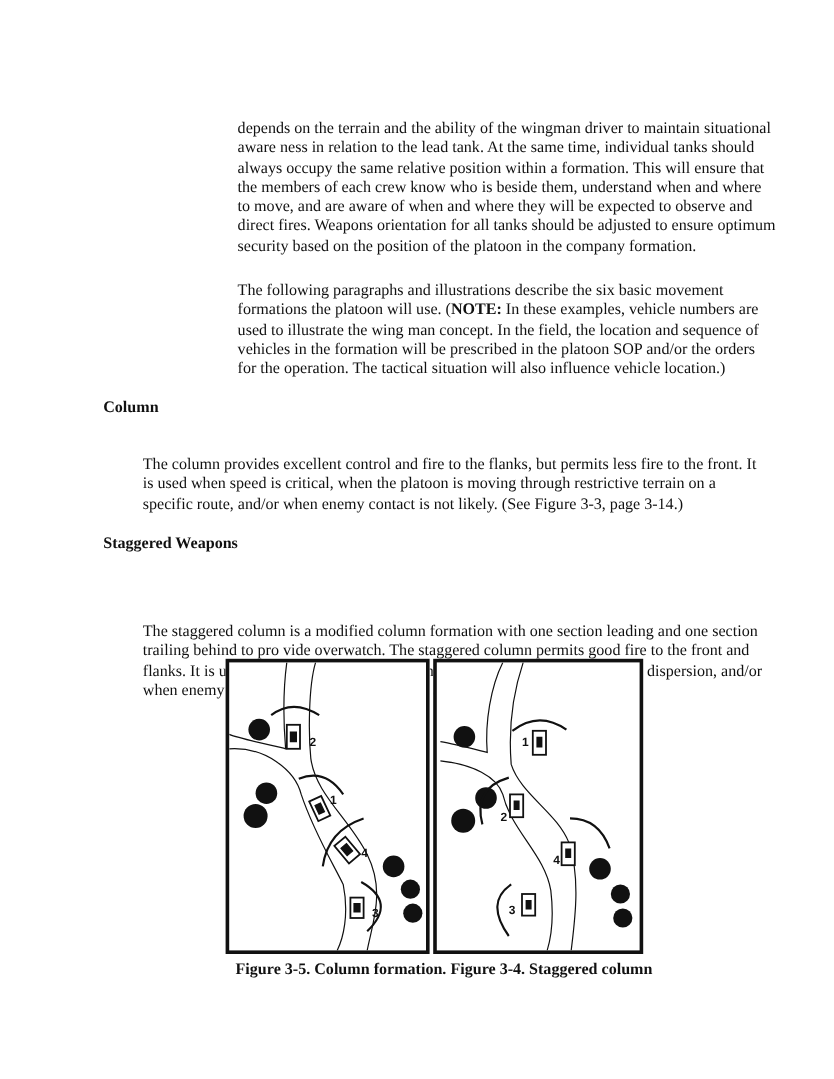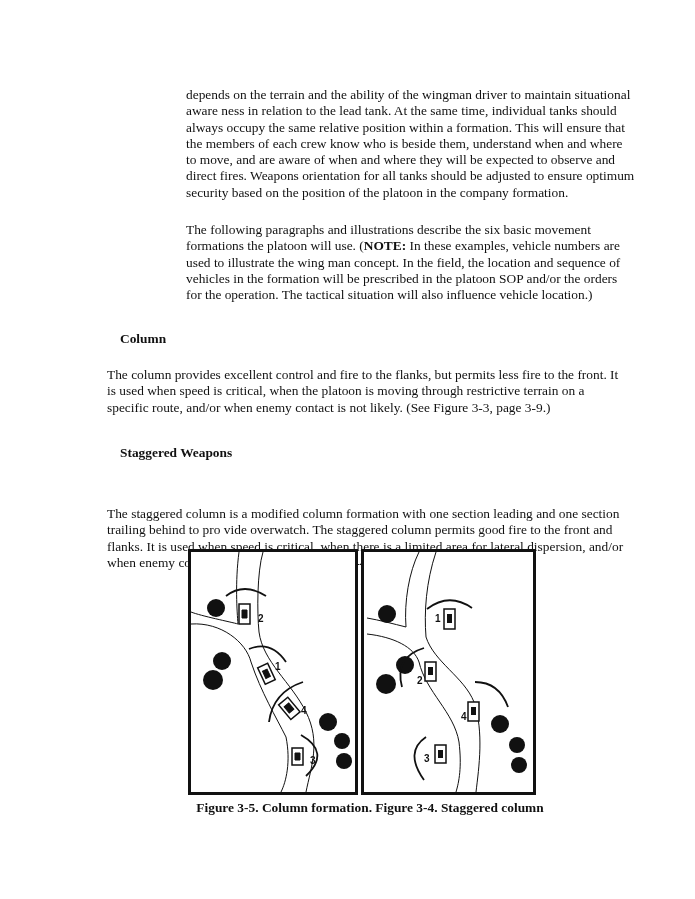--- a/index.html
+++ b/index.html
@@ -1,36 +1,36 @@
 <!DOCTYPE html>
 <html><head>
 <meta charset="utf-8">
 <style>
   html, body { margin: 0; padding: 0; background: #ffffff; }
   body { width: 695px; height: 899px; position: relative; overflow: hidden;
          font-family: "Liberation Serif", serif; color: #111; font-size: 13.4px; }
-  .p { position: absolute; line-height: 16.3px; margin: 4px; font-family: Liberation Serif, serif; }
+  .p { position: absolute; line-height: 16.3px; margin: 16px; font-family: Liberation Serif, serif; }
   .indent { left: 182px; width: 450px; }
   .full { left: 103px; width: 520px; }
-  .h { position: absolute; left: 120px; font-weight: bold; font-size: 13.4px; margin: 0; }
+  .h { position: absolute; left: 86px; font-weight: bold; font-size: 13.4px; margin: 0; }
   .fig { position: absolute; border: 3px solid #111; background: #fff; box-sizing: border-box; }
   .fig svg { position: absolute; left: 0; top: 0; }
   .cap { position: absolute; left: 160px; width: 420px; text-align: center; top: 800px;
          font-weight: bold; font-size: 13.4px; }
   b { font-weight: bold; }
 </style>
 </head>
 <body>
 
 <p class="p indent" style="top:83px;">depends on the terrain and the ability of the wingman driver to maintain situational aware ness in relation to the lead tank. At the same time, individual tanks should always occupy the same relative position within a formation. This will ensure that the members of each crew know who is beside them, understand when and where to move, and are aware of when and where they will be expected to observe and direct fires. Weapons orientation for all tanks should be adjusted to ensure optimum security based on the position of the platoon in the company formation.</p>
 
 <p class="p indent" style="top:218px;"><span>The following paragraphs and illustrations describe the six basic movement formations the platoon will use. (</span><b>NOTE:</b><span> In these examples, vehicle numbers are used to illustrate the wing man concept. In the field, the location and sequence of vehicles in the formation will be prescribed in the platoon SOP and/or the orders for the operation. The tactical situation will also influence vehicle location.)</span></p>
 
 <h3 class="h" style="top:331px;">Column</h3>
-<p class="p full" style="top:363px;">The column provides excellent control and fire to the flanks, but permits less fire to the front. It is used when speed is critical, when the platoon is moving through restrictive terrain on a specific route, and/or when enemy contact is not likely. (See Figure 3-3, page 3-9.)</p>
+<p class="p full" style="top:363px;">The column provides excellent control and fire to the flanks, but permits less fire to the front. It is used when speed is critical, when the platoon is moving through restrictive terrain on a specific route, and/or when enemy contact is not likely. (See Figure 3-3, page 3-14.)</p>
 
 <h3 class="h" style="top:445px;">Staggered Weapons</h3>
 <p class="p full" style="top:502px;">The staggered column is a modified column formation with one section leading and one section trailing behind to pro vide overwatch. The staggered column permits good fire to the front and flanks. It is used when speed is critical, when there is a limited area for lateral dispersion, and/or when enemy contact is possible. (See Figure 3-4.)</p>
 
 <div class="fig" style="left:188px; top:549px; width:170px; height:246px;">
   <svg width="164" height="240" viewBox="0 0 164 240">
     <g fill="none" stroke="#111" stroke-width="1">
       <path d="M48 0 C44 30 46 60 47 72 C40 70 10 64 0 60"></path>
       <path d="M72 0 C66 20 66 60 68 80 C72 110 100 130 115 160 C130 190 120 215 115 240"></path>
       <path d="M0 72 C30 70 55 90 60 110 C70 140 85 165 95 185 C100 210 95 230 90 240"></path>

